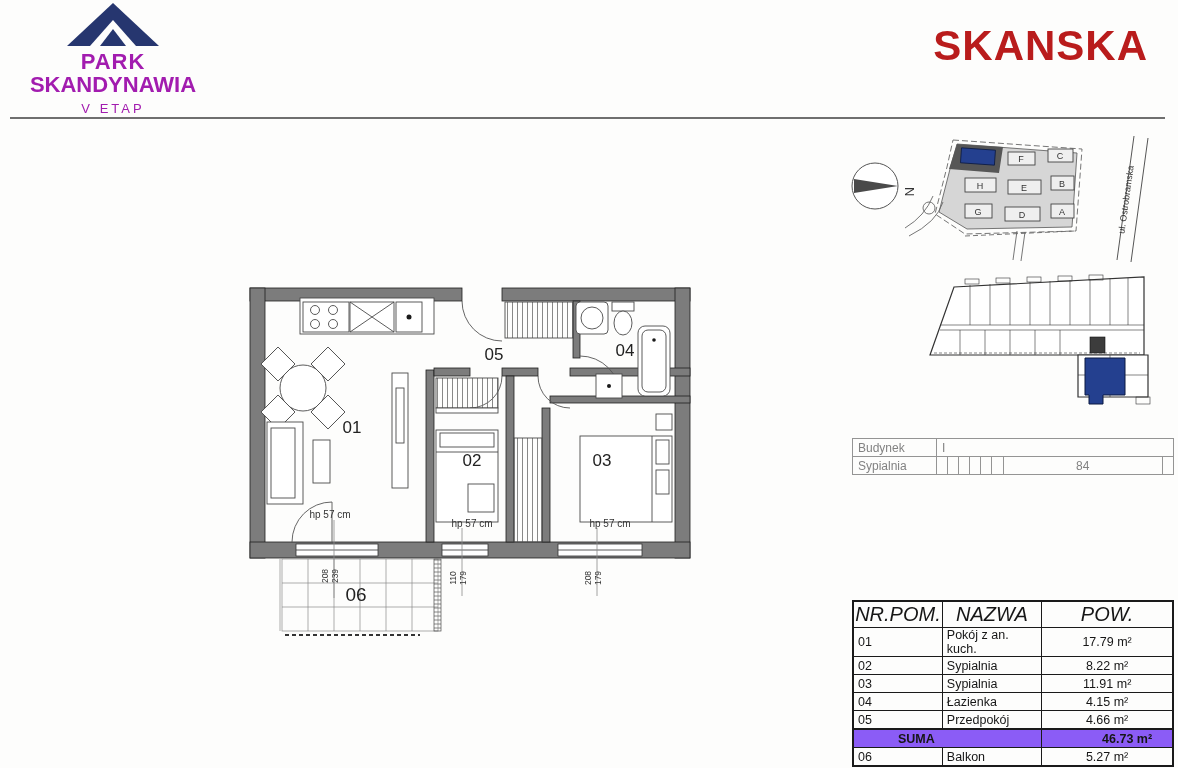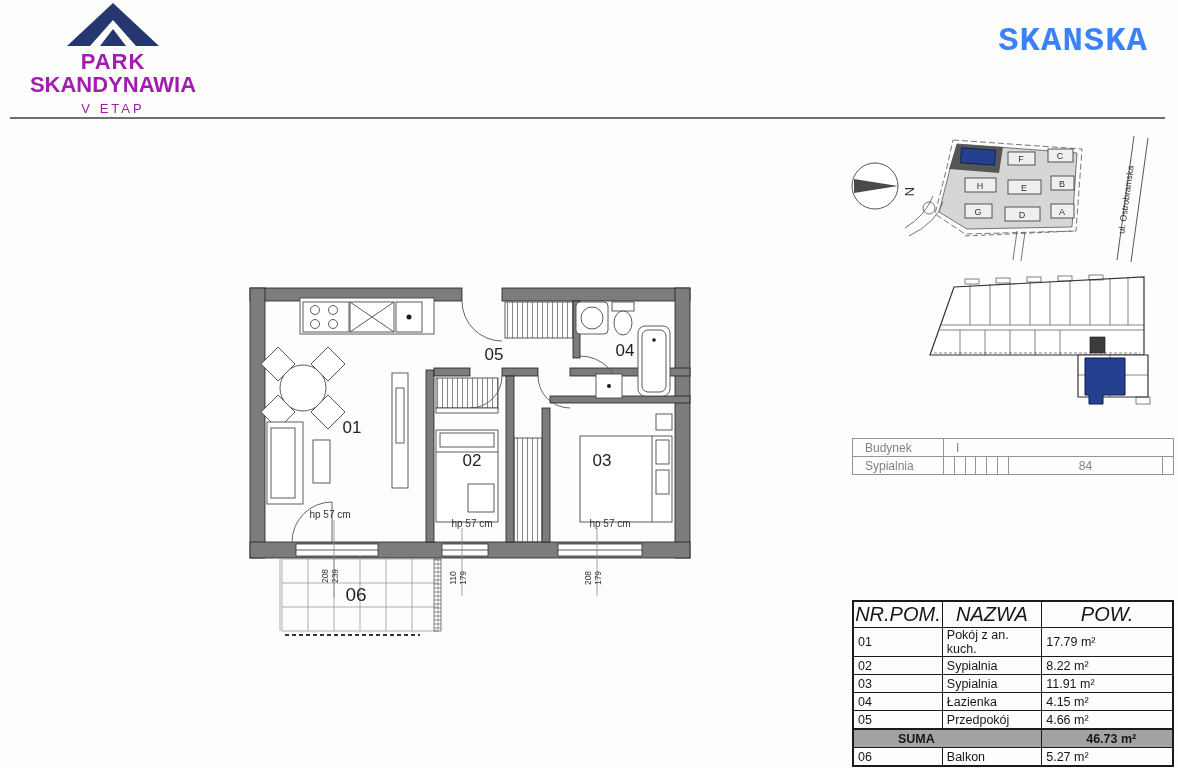--- a/index.html
+++ b/index.html
@@ -7,35 +7,35 @@
     width:1178px;height:768px;position:relative;overflow:hidden;
     background:#fdfdfc;font-family:"Liberation Sans", sans-serif;
     -webkit-font-smoothing:antialiased;
   }
   
   .logo-block{position:absolute;left:18px;top:3px;width:190px;text-align:center;color:#a21caf;}
   .logo-icon{display:block;margin:0 auto 4px auto;}
   .logo-line1{font-size:22px;font-weight:bold;letter-spacing:1px;line-height:22px;}
   .logo-line2{font-size:22px;font-weight:bold;letter-spacing:0px;line-height:24px;}
   .logo-stage{font-size:13px;font-weight:normal;letter-spacing:3px;margin-top:4px;}
-  .skanska{position:absolute;right:30px;top:22px;font-size:34px;font-weight:800;color:#3b82f6;letter-spacing:1px;font-family:Liberation Mono, monospace;}
+  .skanska{position:absolute;right:30px;top:22px;font-size:42px;font-weight:800;color:#b91c1c;letter-spacing:1px;}
   .header-rule{position:absolute;left:10px;top:117px;width:1155px;height:2px;background:#6f6f6f;}
   
   .unit-table{position:absolute;left:852px;top:438px;width:322px;border-collapse:collapse;color:#828282;font-size:12px;}
-  .unit-table td{border:1px solid #949494;height:17px;padding:0 0 0 12px;background:#fdfdfc;}
+  .unit-table td{border:1px solid #949494;height:17px;padding:0 0 0 5px;background:#fdfdfc;}
   .unit-table td.c{text-align:center;padding:0;}
   .unit-table td.lbl{width:78px;}
   
   .area-table{position:absolute;left:852px;top:600px;width:322px;border-collapse:collapse;color:#161616;font-size:12.5px;border:2px solid #1a1a1a;}
   .area-table th{border:1px solid #1a1a1a;height:21px;font-size:20px;font-weight:normal;text-align:center;background:#fdfdfc;font-style:italic;}
   .area-table td{border:1px solid #1a1a1a;height:17px;padding:0 4px;background:#fdfdfc;}
   .area-table td.num{width:80px;}
   .area-table td.name{width:108px;}
-  .area-table td.pow{width:118px;text-align:left;}
-  .area-table tr.sum td{background:#a3a3a3;font-weight:bold;border-top:2px solid #1a1a1a;padding-left:44px;}
+  .area-table td.pow{width:118px;text-align:center;}
+  .area-table tr.sum td{background:#8b5cf6;font-weight:bold;border-top:2px solid #1a1a1a;padding-left:44px;}
   svg text{font-family:"Liberation Sans", sans-serif;}
 </style>
 </head>
 <body>
 
 <div class="logo-block">
   <svg class="logo-icon" width="96" height="44" viewBox="0 0 96 44">
     <polygon points="48,0 94,43 2,43" fill="#26366f"></polygon>
     <polygon points="48,17 71,43 25,43" fill="#fdfdfc"></polygon>
     <polygon points="48,26 61,43 35,43" fill="#26366f"></polygon>

